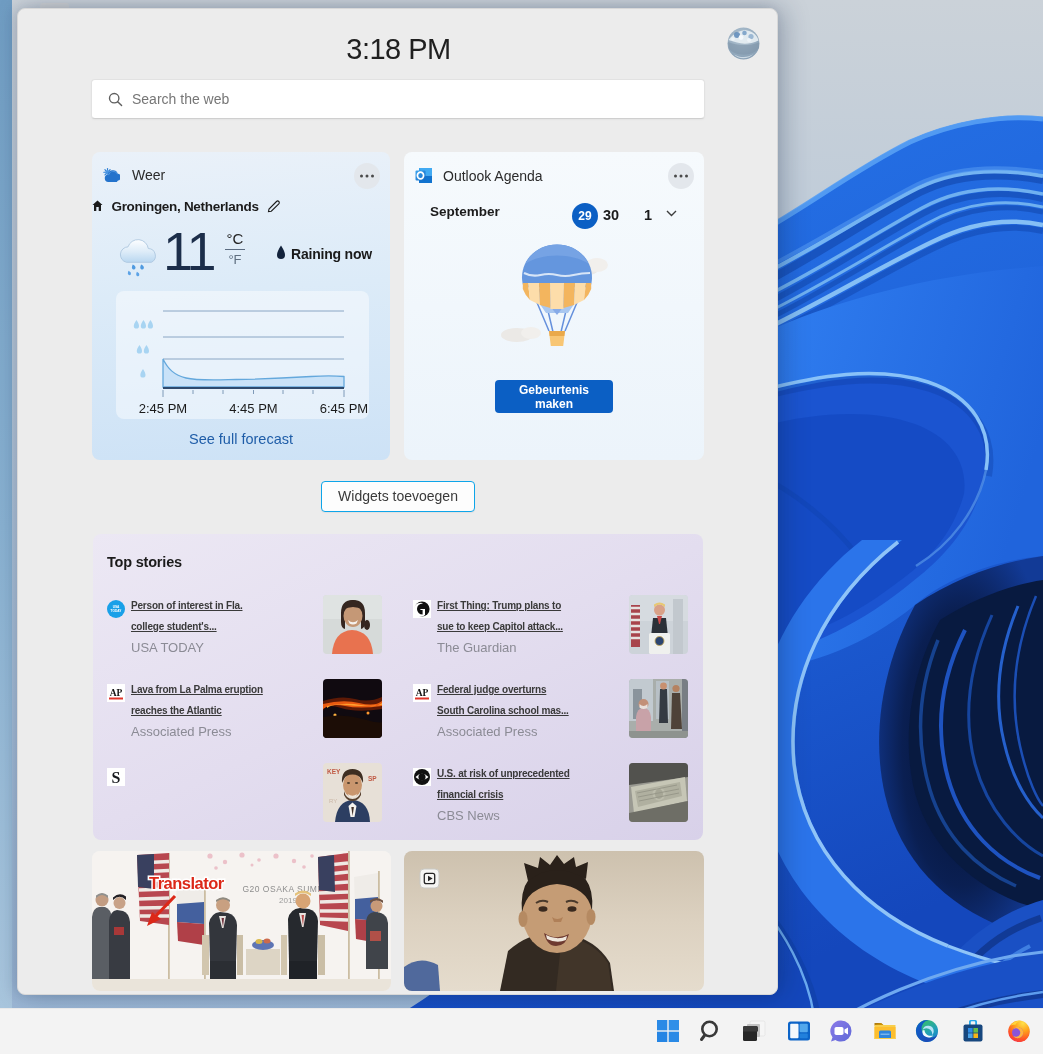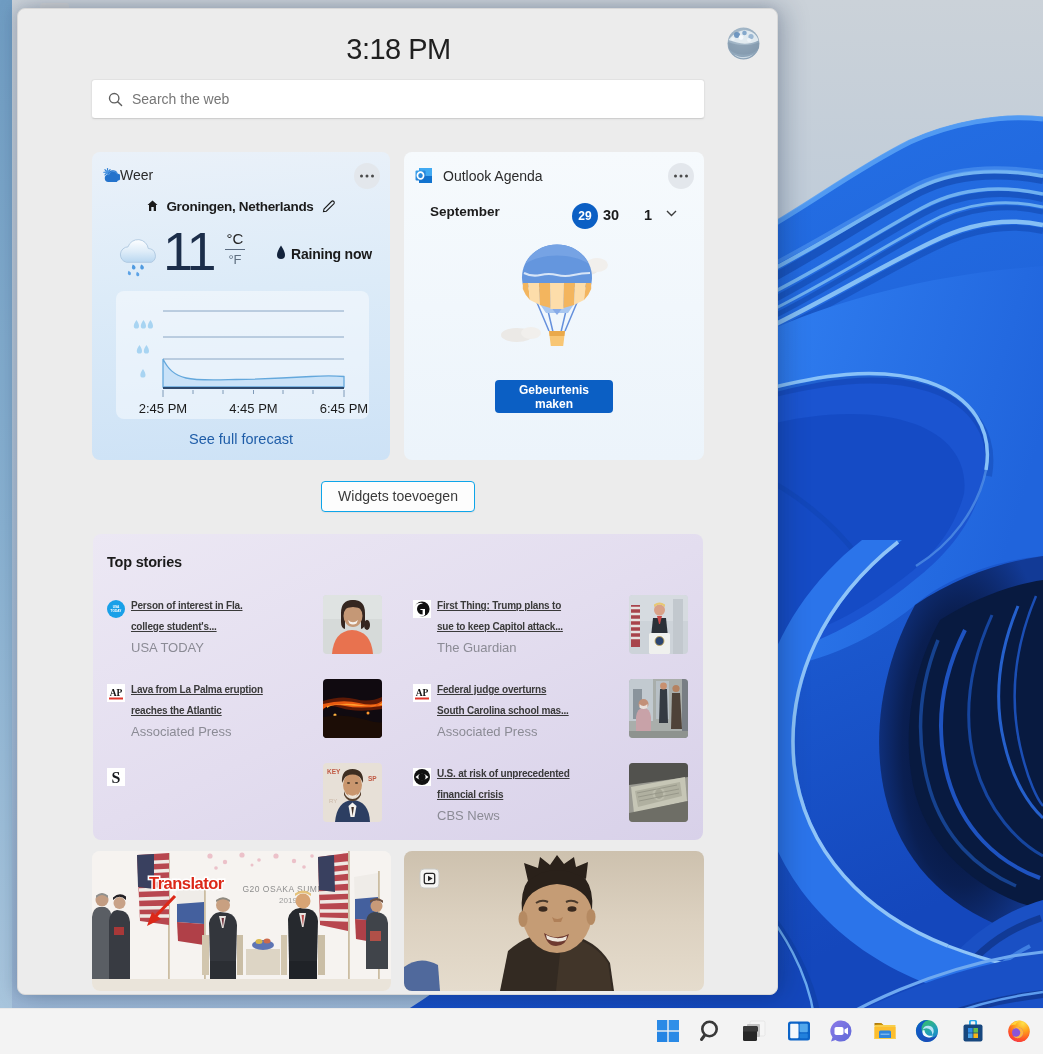--- a/index.html
+++ b/index.html
@@ -16,26 +16,26 @@
   #search { position:absolute; left:73px; top:70px; width:614px; height:40px; background:#fff;
             border:1px solid #e2e2e2; border-bottom:1px solid #cfcfcf; border-radius:4px;
             display:flex; align-items:center; box-shadow:0 1px 2px rgba(0,0,0,0.04); }
   #search .ph { color:#767676; font-size:14px; margin-left:9px; }
   
   .card { position:absolute; border-radius:8px; }
   #weather { left:74px; top:143px; width:298px; height:308px;
              background:linear-gradient(176deg,#eaf1f9 0%,#dcebf8 45%,#cde2f6 100%); }
   #outlook { left:386px; top:143px; width:300px; height:308px;
              background:linear-gradient(180deg,#f6fafd 0%,#ecf4fb 100%); }
-  .whead { position:absolute; left:11px; top:15px; display:flex; align-items:center; gap:0;
+  .whead { position:absolute; left:11px; top:15px; display:flex; align-items:center; gap:12px;
            font-size:14px; color:#2b2b2b; }
   .dots { position:absolute; right:10px; top:11px; width:26px; height:26px; border-radius:50%;
           background:#e3e7ec; color:#444; text-align:center; line-height:20px; font-size:15px; letter-spacing:1px; }
   
-  #loc { position:absolute; left:0; top:47px; width:298px; text-align:center; font-size:13.5px;
+  #loc { position:absolute; left:0; top:47px; width:298px; text-align:left; font-size:13.5px;
          font-weight:bold; color:#1b1b1b; letter-spacing:-0.3px; }
   #bigtemp { position:absolute; left:0; top:80px; width:298px; height:92px; }
   #chartbox { position:absolute; left:24px; top:139px; width:253px; height:128px; border-radius:8px;
               background:rgba(255,255,255,0.45); }
   #seefull { position:absolute; left:0; top:279px; width:298px; text-align:center; font-size:14.5px; color:#1f5da8; }
   
   #sept { position:absolute; left:26px; top:52px; font-size:13.5px; font-weight:bold; color:#1b1b1b; }
   #dates { position:absolute; left:0; top:0; width:300px; height:80px; }
   #d29 { position:absolute; left:168px; top:51px; width:26px; height:26px; border-radius:50%; background:#0b5fc4; color:#fff; font-weight:bold;
          font-size:12px; text-align:center; line-height:26px; }

